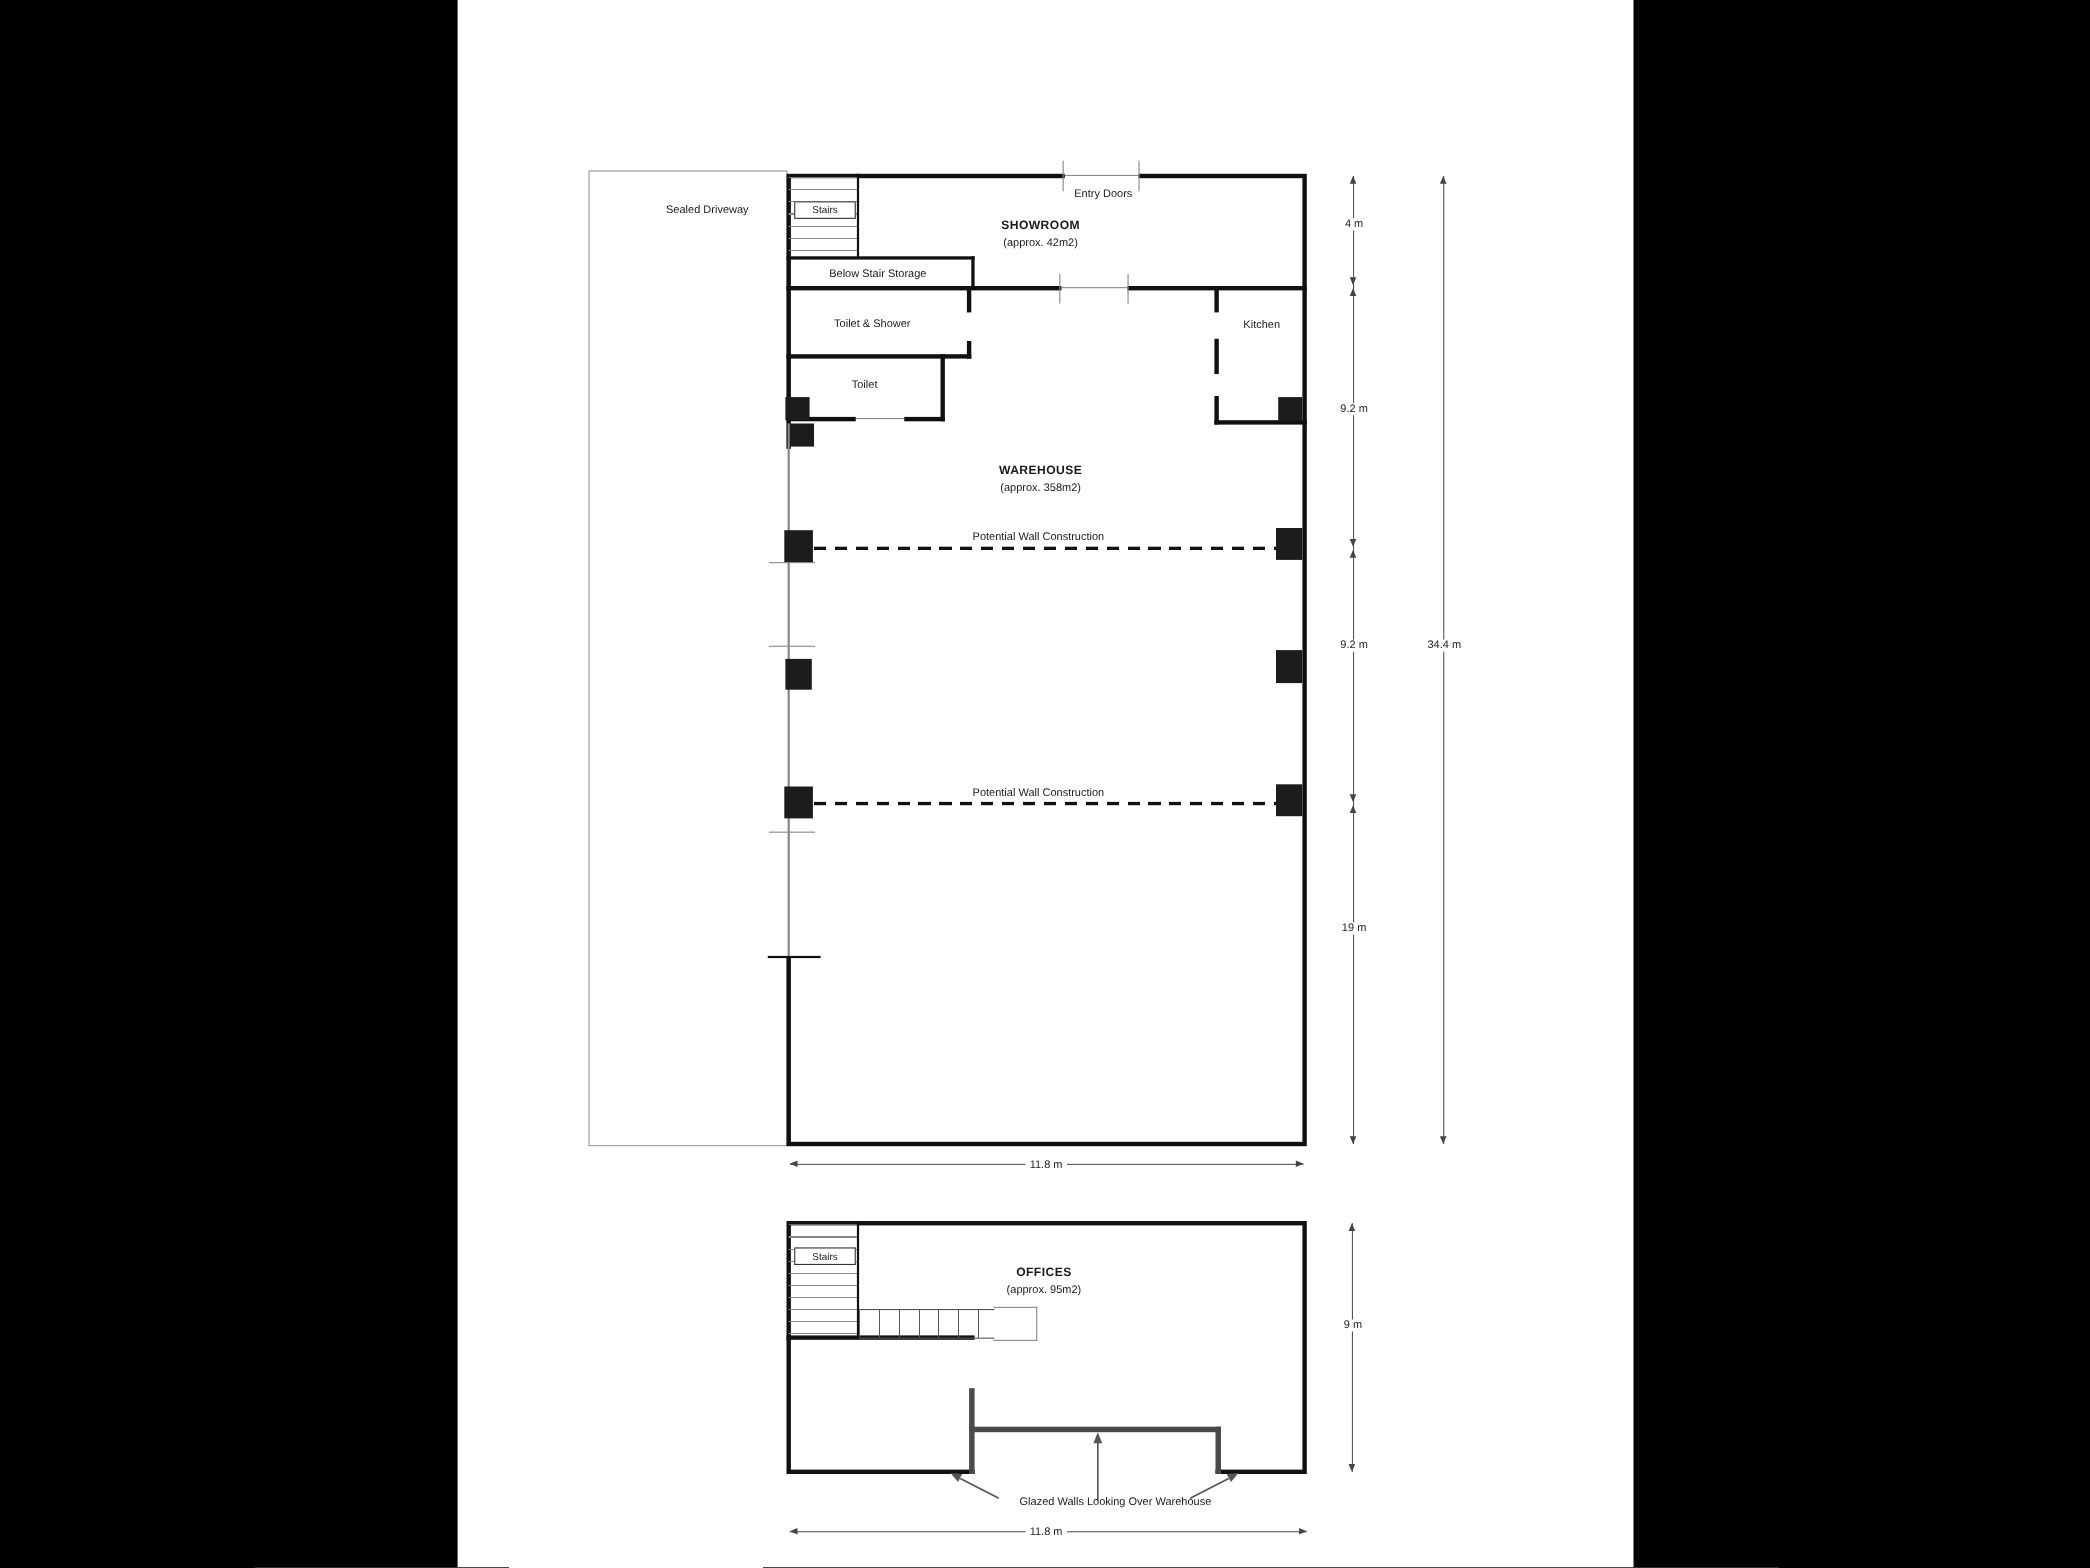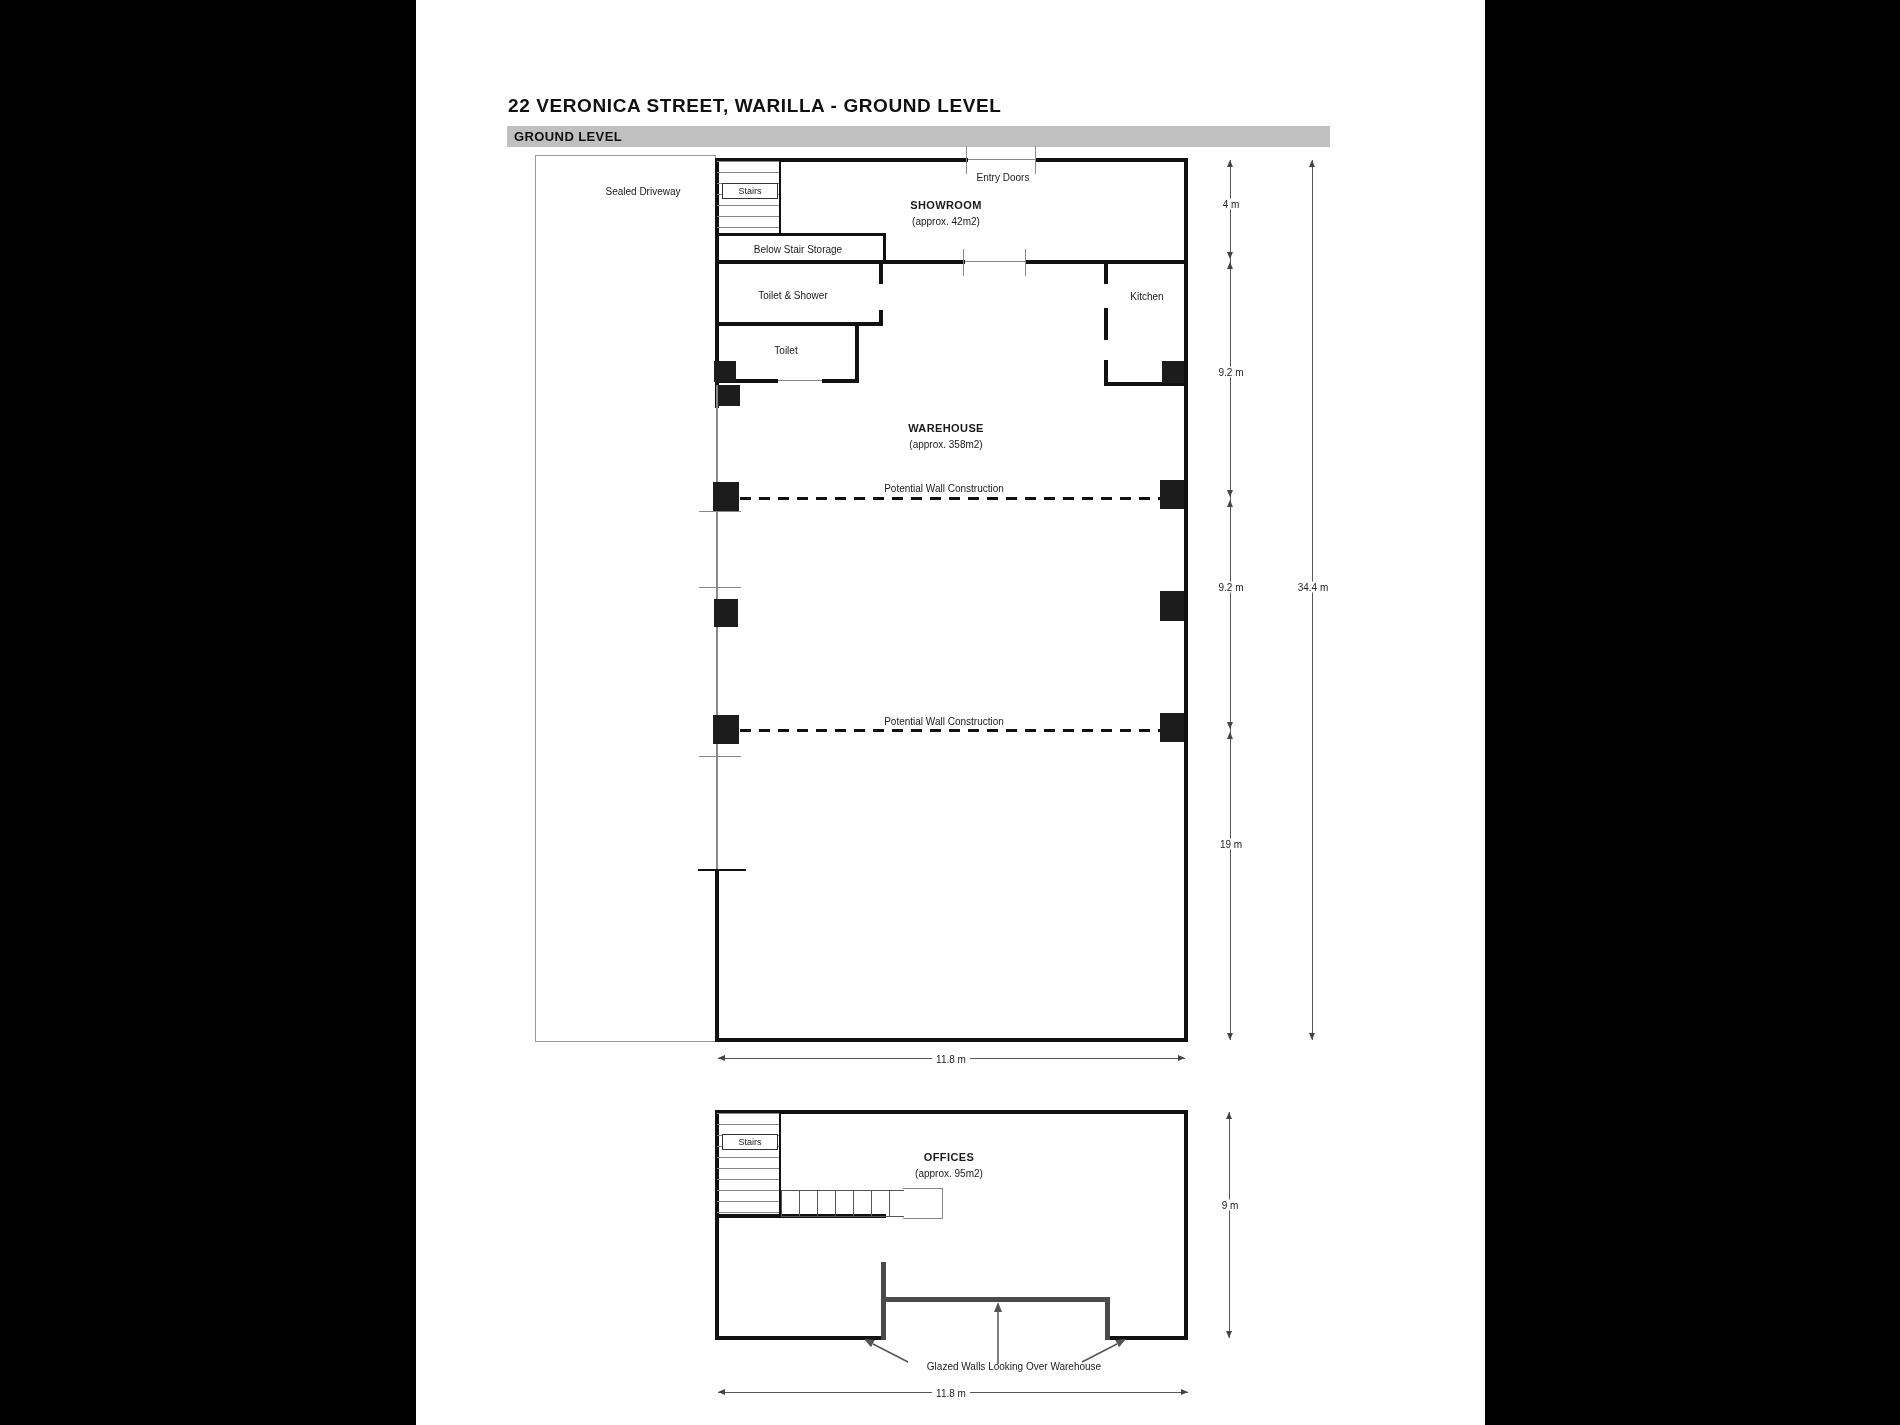--- a/index.html
+++ b/index.html
@@ -32,24 +32,20 @@
   .dash{position:absolute;height:3px;background:repeating-linear-gradient(to right,#111 0 11px,transparent 11px 19px);}
   .lblbox{position:absolute;border:1px solid #333;background:#fff;font-size:9px;text-align:center;line-height:14px;}
   .bracket{position:absolute;border-top:1px solid #888;border-right:1px solid #888;border-bottom:1px solid #888;box-sizing:border-box;}
 </style>
 </head>
 <body>
 
 <div class="canvas">
   <div class="page"></div>
 
-  <div class="title">22 VERONICA STREET, WARILLA - GROUND LEVEL</div>
-  <div class="bar" style="top:126px;">
-    <span>GROUND LEVEL</span>
-  </div>
 
   <div class="drv" style="left:535px;top:155px;width:181px;height:887px;"></div>
   <div class="lbl ctr" style="left:625px;top:191px;padding-left:36px;">Sealed Driveway</div>
 
   <div class="bld" style="left:715px;top:158px;width:473px;height:884px;"></div>
 
   <div class="white" style="left:968px;top:157px;width:67px;height:7px;"></div>
   <div class="thin" style="left:968px;top:159px;width:67px;height:1px;"></div>
   <div class="thin" style="left:966px;top:146px;width:1px;height:28px;"></div>
   <div class="thin" style="left:1035px;top:146px;width:1px;height:28px;"></div>

